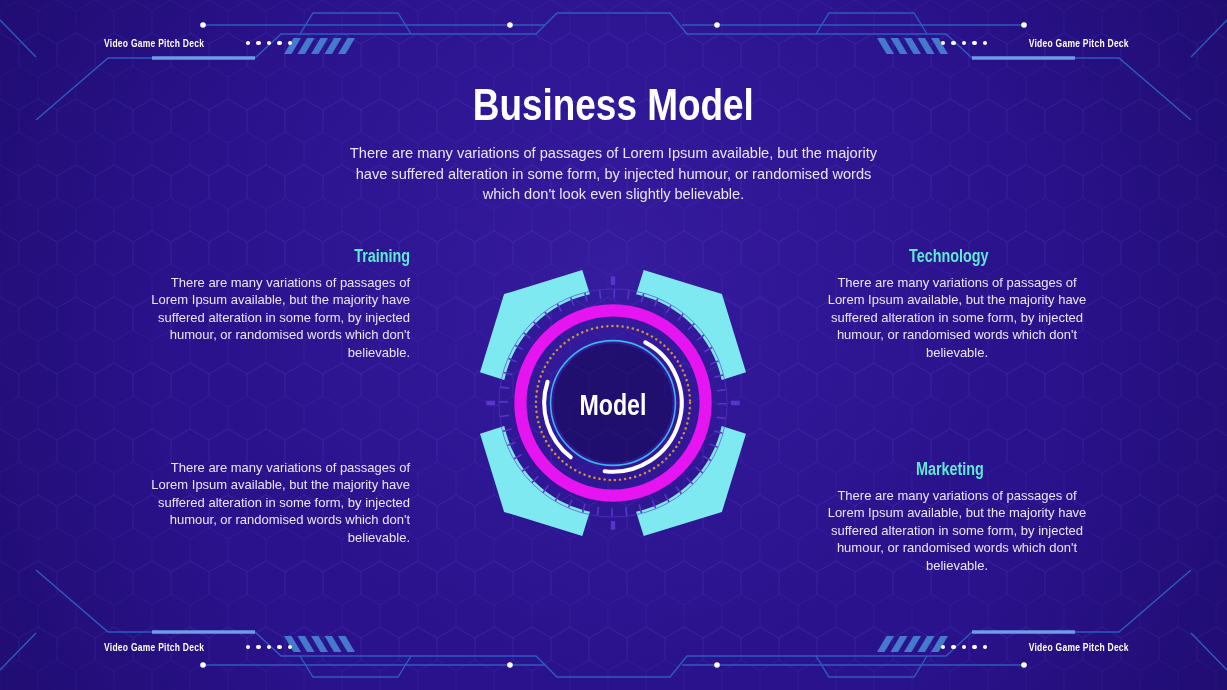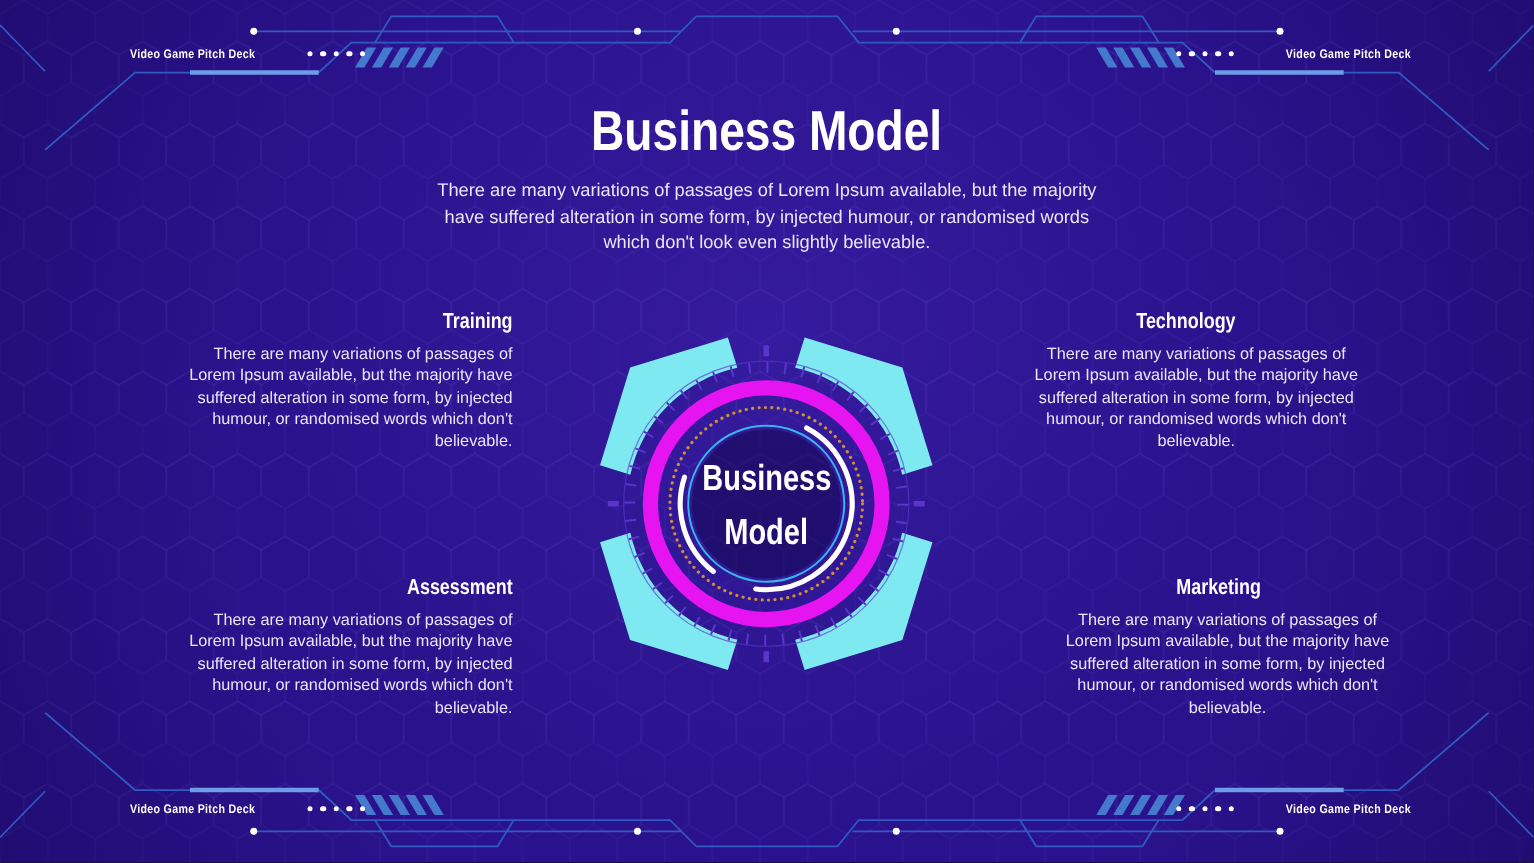--- a/index.html
+++ b/index.html
@@ -38,28 +38,28 @@
   
   .header{position:absolute; top:66px; left:0; width:1227px; text-align:center;}
   .title{margin:16px; font-size:45px; line-height:1.0; font-weight:bold; color:var(--title-text,#fff);}
   .title .cond{transform-origin:50% 50%;}
   .subtitle{margin:11px auto 0; max-width:552px; font-size:14.6px; line-height:1.42;
     color:var(--body-text,#eae5f8);}
   
   .cond{display:inline-block; transform:scaleX(.82); white-space:nowrap;}
   
   .sec{position:absolute; width:278px;}
-  .sec-title{margin:0 0 7px 0; font-size:17.5px; font-weight:bold; color:#ffffff;}
+  .sec-title{margin:0 0 7px 0; font-size:17.5px; font-weight:bold; color:#5eead4;}
   .sec-body{margin:0; font-size:13px; line-height:1.34; color:var(--body-text,#eae5f8);}
   .sec-right{text-align:right;} .sec-right .cond{transform-origin:100% 50%;}
   .sec-left{text-align:center;}   .sec-left  .cond{transform-origin:0 50%;}
   .sec-training  {left:132px; top:246px;}
   .sec-technology{left:818px; top:246px;}
   .sec-assessment{left:132px; top:459px;}
-  .sec-marketing {left:843px; top:459px;}
+  .sec-marketing {left:818px; top:459px;}
   
   .emblem{position:absolute; left:457px; top:247px; width:312px; height:312px;}
   .emblem svg{position:absolute; inset:0; width:312px; height:312px;}
   .wing{fill:var(--cyan,#7fe9f2);}
   .ring-ticks{fill:none; stroke:var(--tick-purple,#5a35cc);}
   .ring-outline{fill:none; stroke:var(--tick-purple,#5a35cc); opacity:.65;}
   .ring-magenta{fill:none; stroke:var(--magenta,#e614f0);}
   .ring-gold{fill:none; stroke:var(--gold-dots,#cf8f3a);}
   .ring-cyan-thin{fill:none; stroke:var(--inner-blue,#38b6e8);}
   .arc-white{fill:none; stroke:#ffffff; stroke-linecap:round;}
@@ -212,21 +212,20 @@
 
   <section class="sec sec-right sec-training">
     <h2 class="sec-title"><span class="cond">Training</span></h2>
     <p class="sec-body">There are many variations of passages of Lorem Ipsum available, but the majority have suffered alteration in some form, by injected humour, or randomised words which don't believable.</p>
   </section>
   <section class="sec sec-left sec-technology">
     <h2 class="sec-title"><span class="cond">Technology</span></h2>
     <p class="sec-body">There are many variations of passages of Lorem Ipsum available, but the majority have suffered alteration in some form, by injected humour, or randomised words which don't believable.</p>
   </section>
   <section class="sec sec-right sec-assessment">
-    <h2 class="sec-title"><span class="cond">Assessment</span></h2>
     <p class="sec-body">There are many variations of passages of Lorem Ipsum available, but the majority have suffered alteration in some form, by injected humour, or randomised words which don't believable.</p>
   </section>
   <section class="sec sec-left sec-marketing">
     <h2 class="sec-title"><span class="cond">Marketing</span></h2>
     <p class="sec-body">There are many variations of passages of Lorem Ipsum available, but the majority have suffered alteration in some form, by injected humour, or randomised words which don't believable.</p>
   </section>
 
   <div class="emblem">
     <svg viewBox="0 0 320 320" aria-hidden="true">
       <circle class="inner-fill" cx="160" cy="160" r="61"></circle>
@@ -243,18 +242,17 @@
       </g>
       <circle class="ring-magenta" cx="160" cy="160" r="95" stroke-width="12.5"></circle>
       <circle class="ring-gold" cx="160" cy="160" r="79" stroke-width="2.6" stroke-dasharray="0.1 5.2" stroke-linecap="round"></circle>
       <g>
         <path class="arc-white" d="M193.1,97.8 A70.5,70.5 0 0 1 151.4,230" stroke-width="4.2"></path>
         <path class="arc-white" d="M116.6,215.6 A70.5,70.5 0 0 1 92.9,138.2" stroke-width="4.2"></path>
       </g>
       <circle class="ring-cyan-thin" cx="160" cy="160" r="64" stroke-width="1.6"></circle>
     </svg>
     <div class="emblem-label">
-      <div class="line"><span class="cond">Business</span></div>
       <div class="line"><span class="cond">Model</span></div>
     </div>
   </div>
 
 </div>
 
 </body></html>

